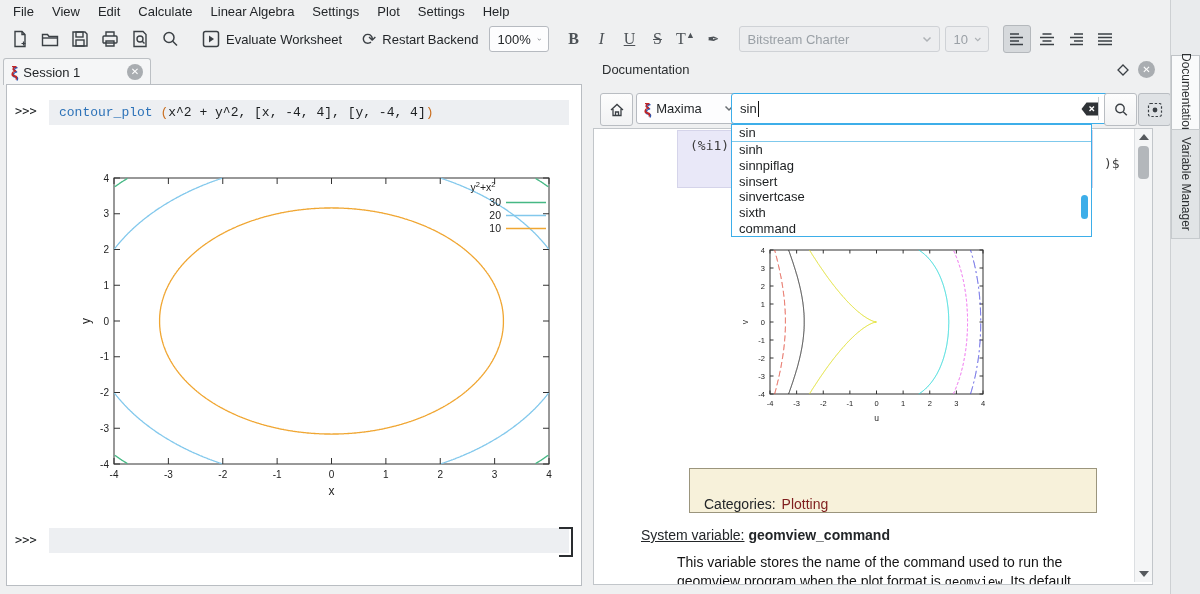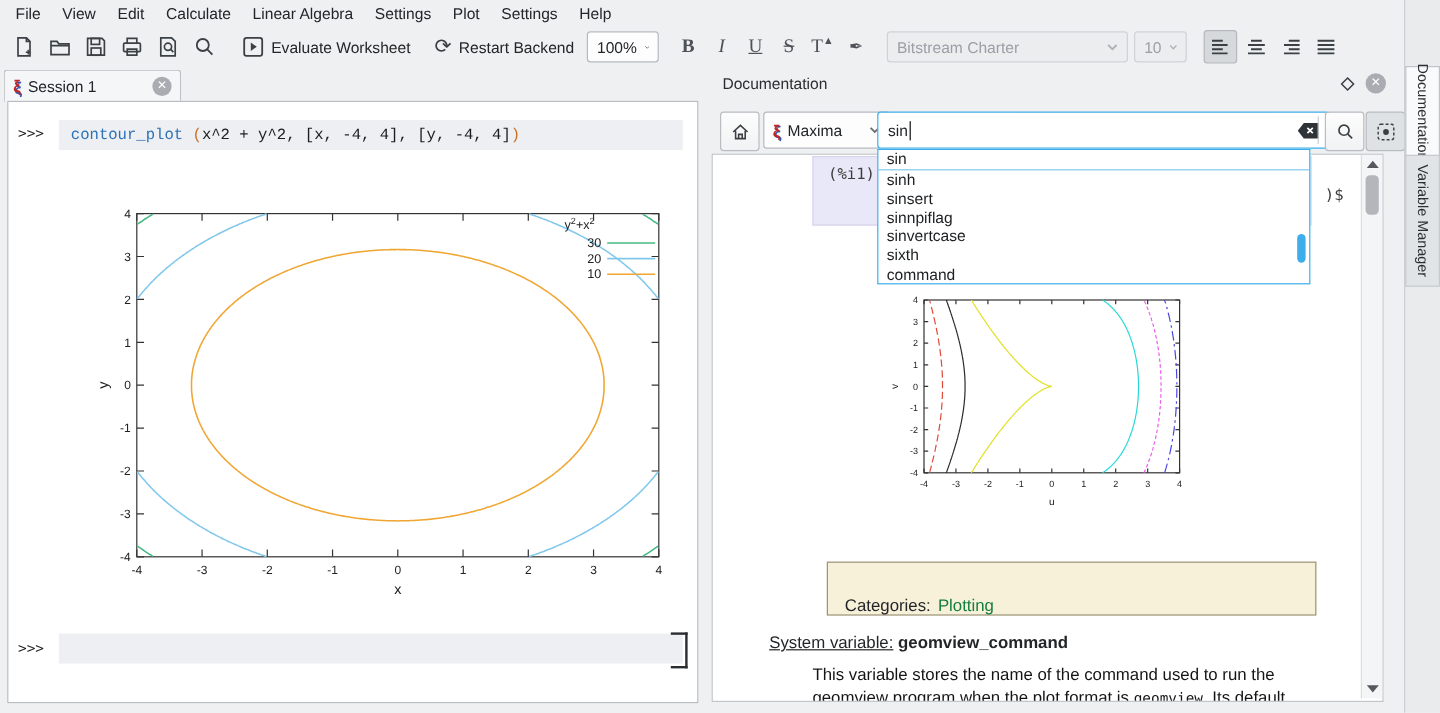--- a/index.html
+++ b/index.html
@@ -58,21 +58,21 @@
   #doc-search-btn{left:1104px;top:93px}
   #doc-select-btn{left:1138px;top:93px;background:#dfe2e5}
 
   #doc-content{position:absolute;left:593px;top:128px;width:558px;height:455px;background:#fff;
                border:1px solid #c2c6ca;overflow:hidden}
   #example-block{position:absolute;left:83px;top:1px;width:414px;height:56px;background:#e9e8f8;border:1px solid #d5d4ea}
   #example-prompt{position:absolute;left:96px;top:9px;font-family:"DejaVu Sans Mono",monospace;font-size:13px;color:#3c3c3c}
   #example-tail{position:absolute;left:510px;top:27px;font-family:"DejaVu Sans Mono",monospace;font-size:13px;color:#3c3c3c}
   #categories-box{position:absolute;left:95px;top:339px;width:392px;height:43px;background:#f7f1da;
                   border:1px solid #9b957d;display:flex;align-items:flex-end;padding-left:14px;font-size:14px;gap:6px}
-  .doc-link{color:#15803d}
+  .doc-link{color:#7f1d1d}
   #sysvar-line{position:absolute;left:47px;top:398px;font-size:14px}
   #sysvar-line .u{text-decoration:underline}
   #doc-para{position:absolute;left:83px;top:424px;width:450px;font-size:14px;line-height:19px;color:#141414}
   .inline-code{font-family:"DejaVu Sans Mono",monospace;font-size:12px}
 
   
   #doc-scroll{position:absolute;left:540px;top:0;width:17px;height:453px;background:#f4f5f6;border-left:1px solid #dcdfe2}
   #doc-scroll .arrow{position:absolute;left:4px;width:0;height:0;border-left:5px solid transparent;border-right:5px solid transparent}
   #doc-scroll .up{top:5px;border-bottom:6px solid #55595d}
   #doc-scroll .down{bottom:5px;border-top:6px solid #55595d}
@@ -399,22 +399,22 @@
   <div id="doc-scroll">
     <div class="arrow up"></div>
     <div class="thumb"></div>
     <div class="arrow down"></div>
   </div>
 </div>
 
 <div id="completion-popup">
   <div class="completion-item first">sin</div>
     <div class="completion-item">sinh</div>
+    <div class="completion-item">sinnpiflag</div>
     <div class="completion-item">sinsert</div>
-    <div class="completion-item">sinnpiflag</div>
     <div class="completion-item">sinvertcase</div>
     <div class="completion-item">sixth</div>
     <div class="completion-item">command</div>
     <div id="popup-thumb"></div>
 </div>
 
 <div id="side-strip"></div>
 <div class="side-tab" id="side-tab-doc">Documentation</div>
 <div class="side-tab" id="side-tab-var">Variable Manager</div>
 

